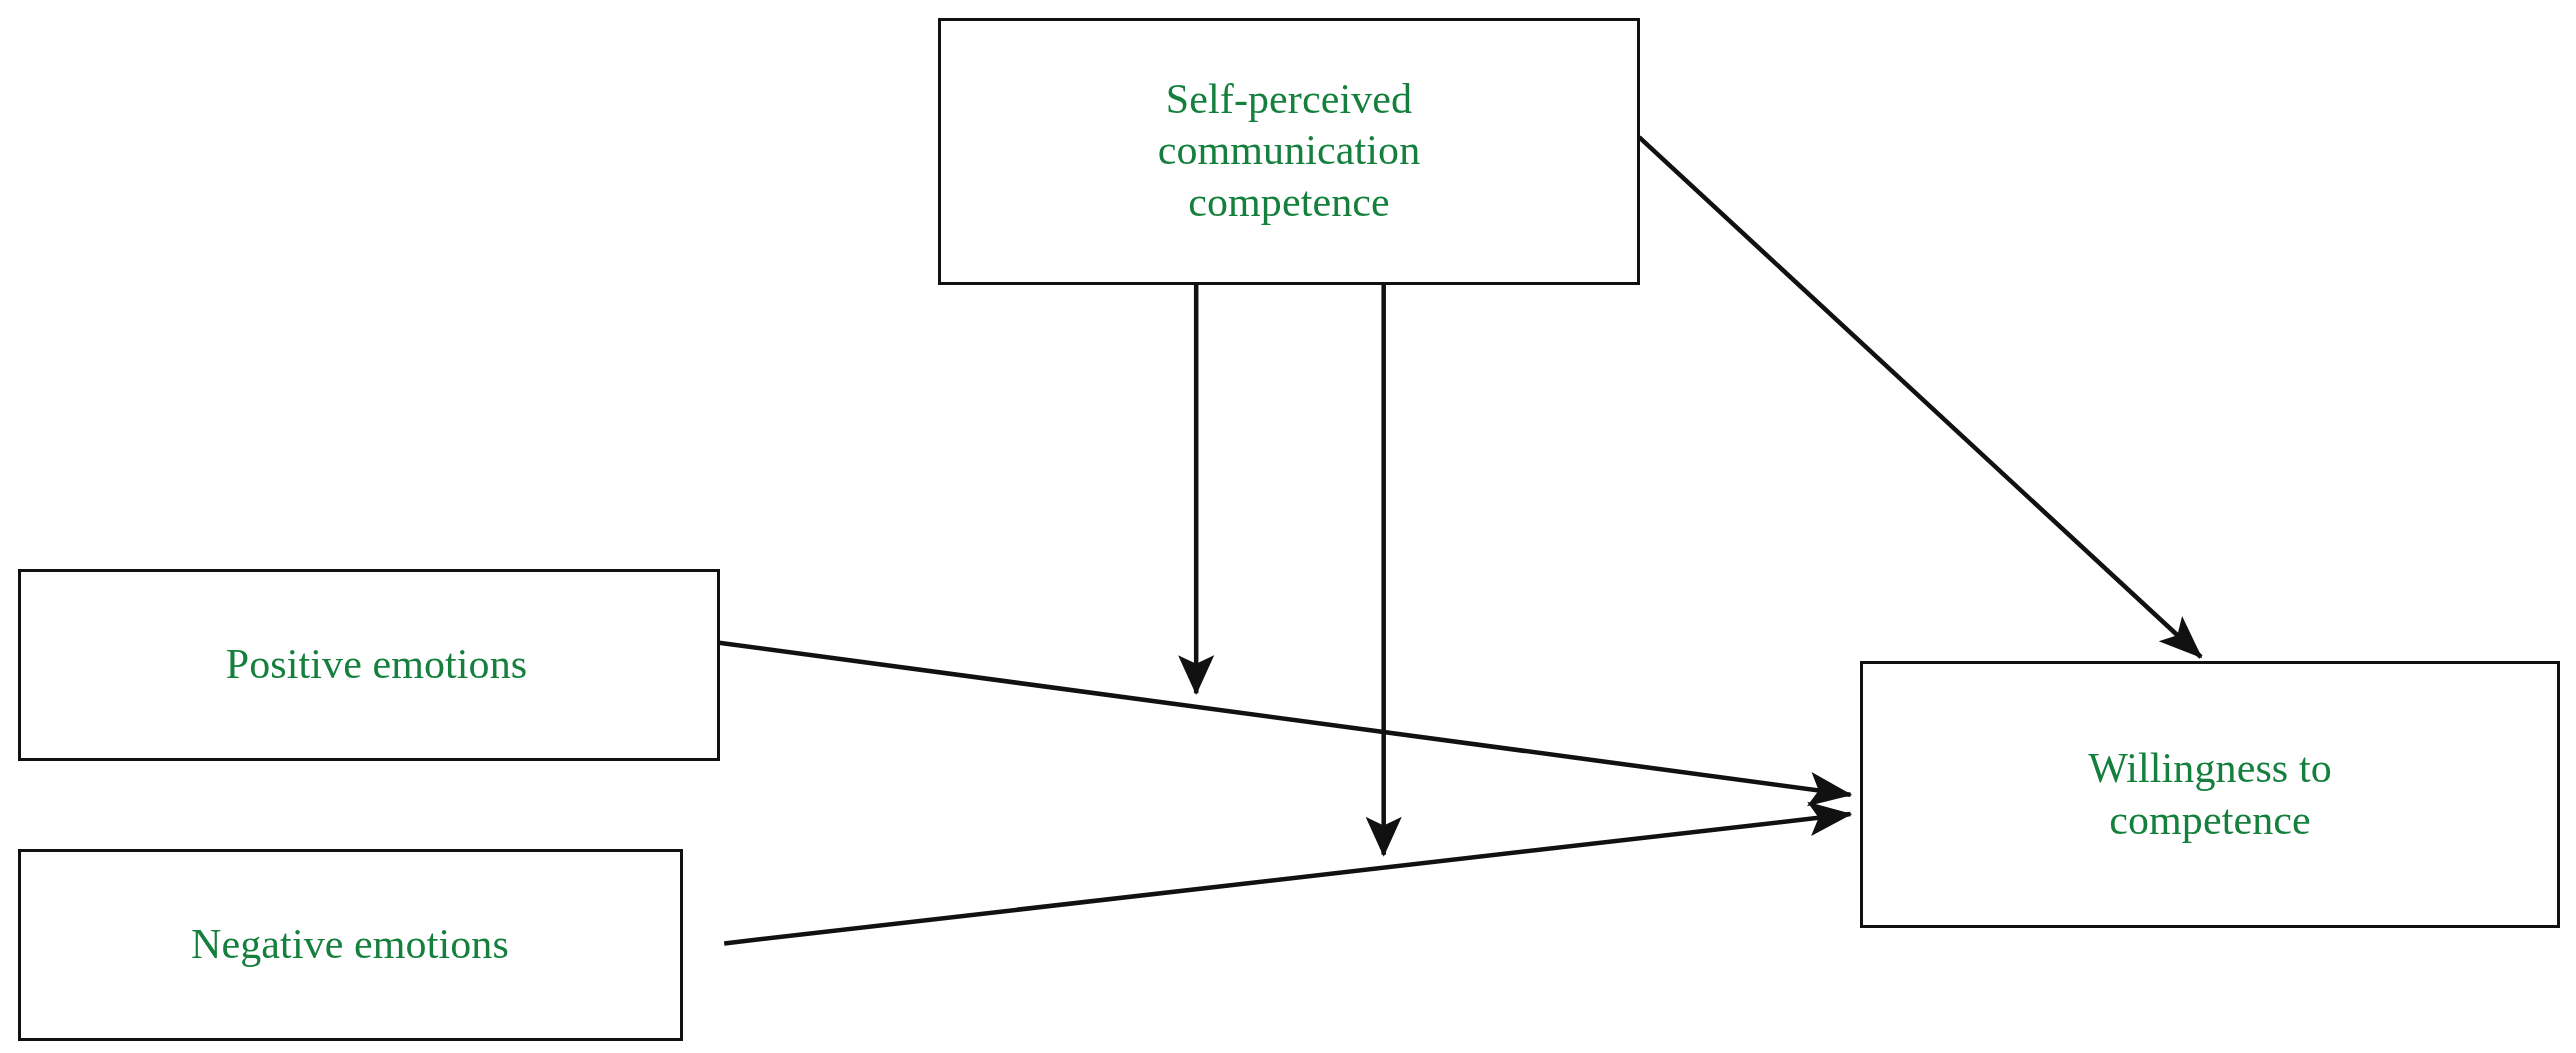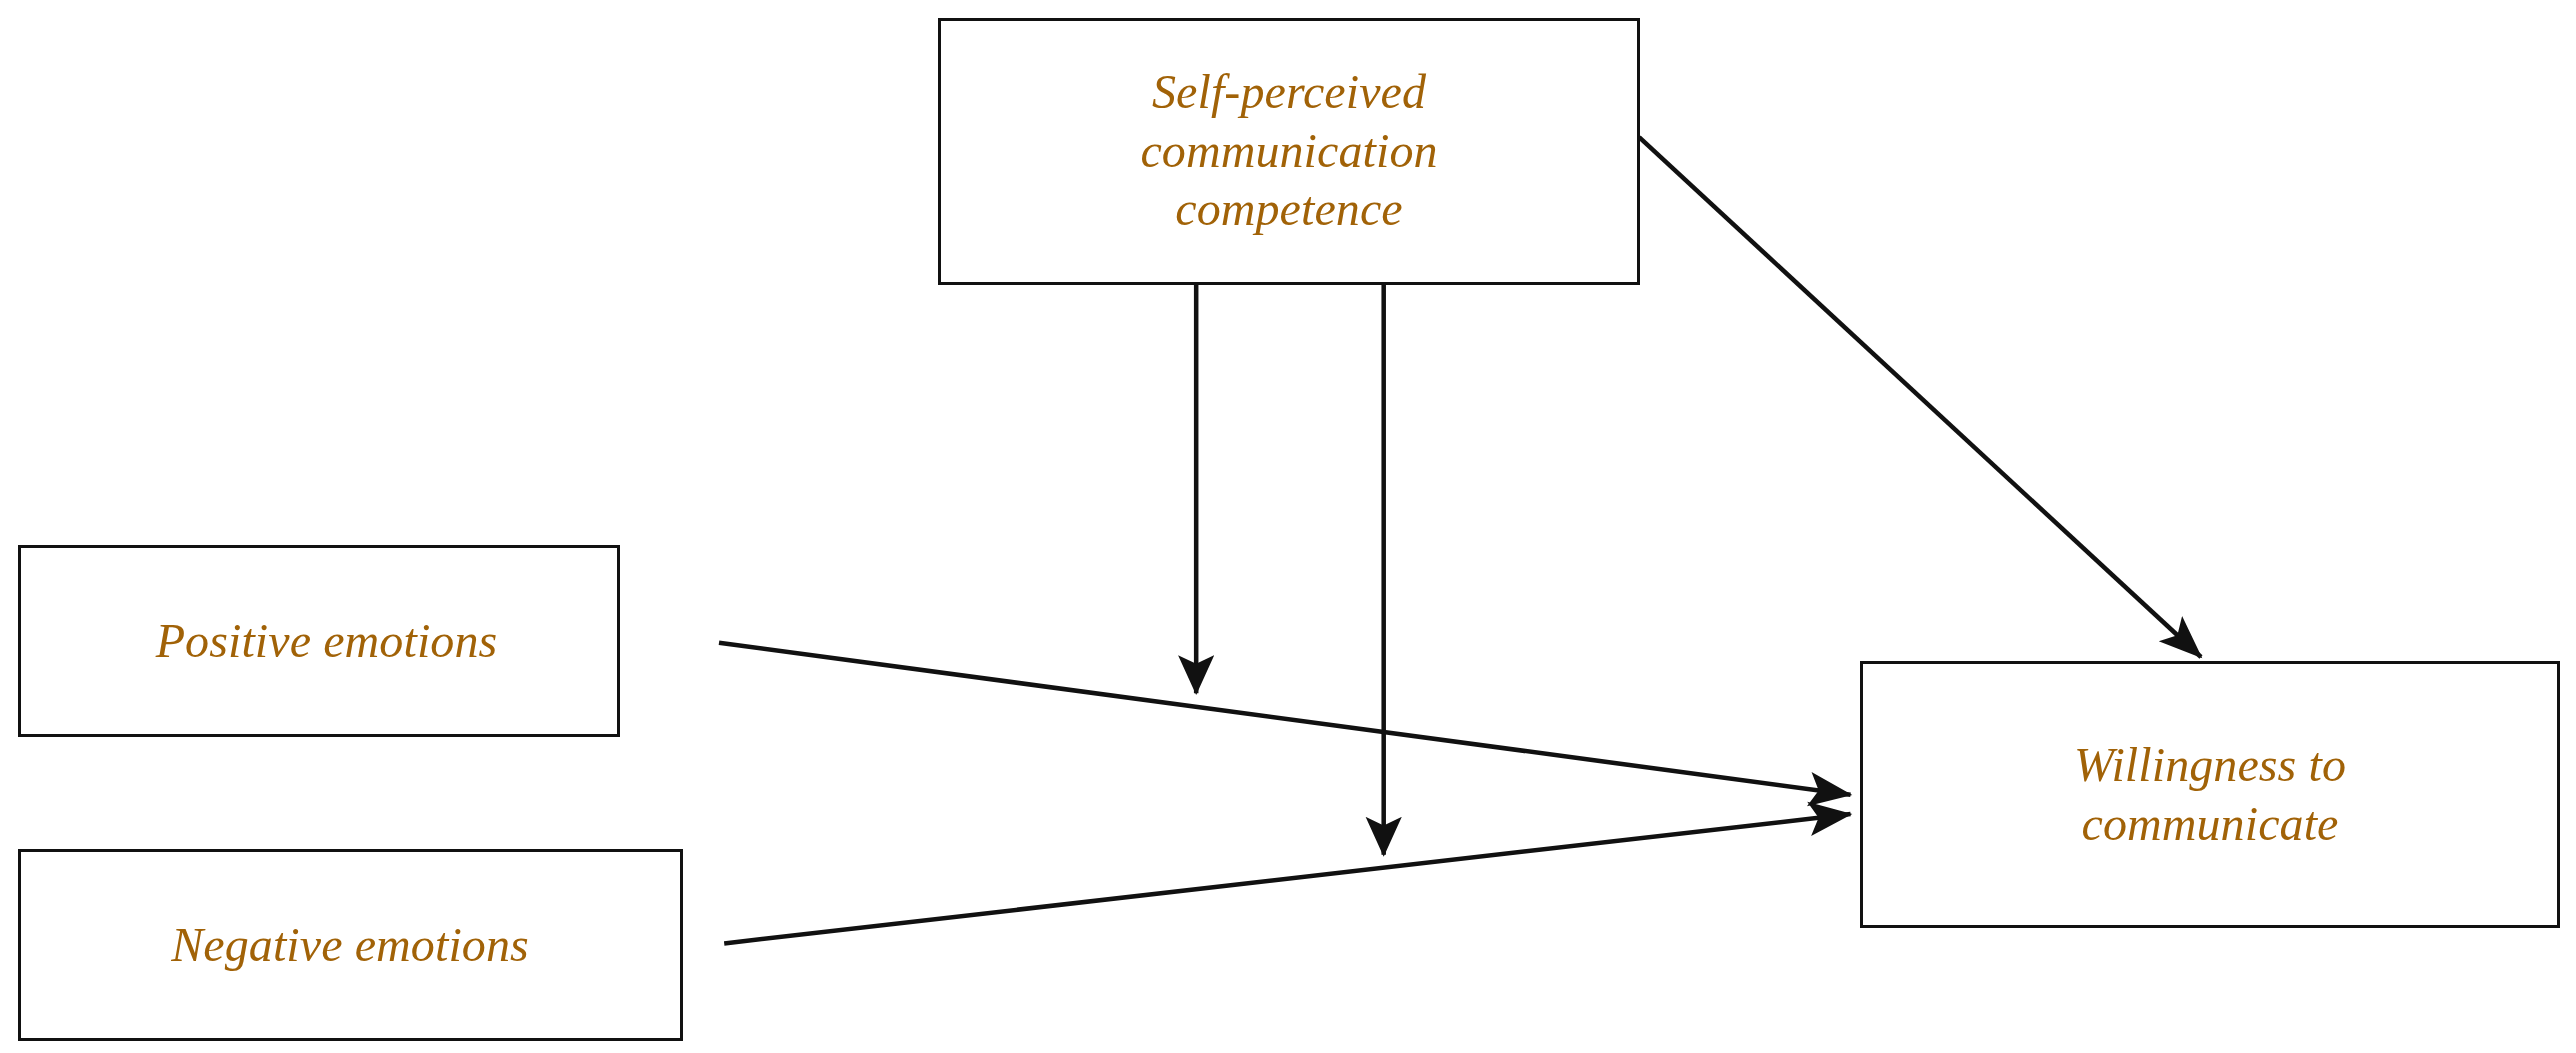--- a/index.html
+++ b/index.html
@@ -28,30 +28,29 @@
     border: 3.2px solid #111111;
     background: #ffffff;
     display: flex;
     align-items: center;
     justify-content: center;
     text-align: center;
     z-index: 3;
   }
   .node-label {
     font-family: "Liberation Serif", "DejaVu Serif", serif;
-    font-size: 48px;
+    font-size: 42px;
     line-height: 1.22;
-    color: #a16207;
+    color: #15803d;
     letter-spacing: 0.1px;
     padding: 0 11.6px;
     white-space: pre-line;
-    font-style: italic;
   }
   #node-spcc   { left: 938px; top: 17.5px;   width: 702px; height: 267px; }
-  #node-pos    { left: 17.5px;   top: 545px;  width: 602px; height: 192px; padding-left: 16px; }
+  #node-pos    { left: 17.5px;   top: 569px;  width: 702px; height: 192px; padding-left: 16px; }
   #node-neg    { left: 17.5px;   top: 849px; width: 665px; height: 192px; }
   #node-wtc    { left: 1860px; top: 661px; width: 700px; height: 267px; }
 </style>
 </head>
 <body>
 
 <div id="canvas">
 
   <svg id="diagram-svg" viewBox="0 0 3984 1630">
     <defs>
@@ -83,17 +82,17 @@
   <div id="node-pos" class="node-box">
     <span class="node-label">Positive emotions</span>
   </div>
 
   <div id="node-neg" class="node-box">
     <span class="node-label">Negative emotions</span>
   </div>
 
   <div id="node-wtc" class="node-box">
     <span class="node-label">Willingness to
-communicate</span>
+competence</span>
   </div>
 
 </div>
 
 
 </body></html>

